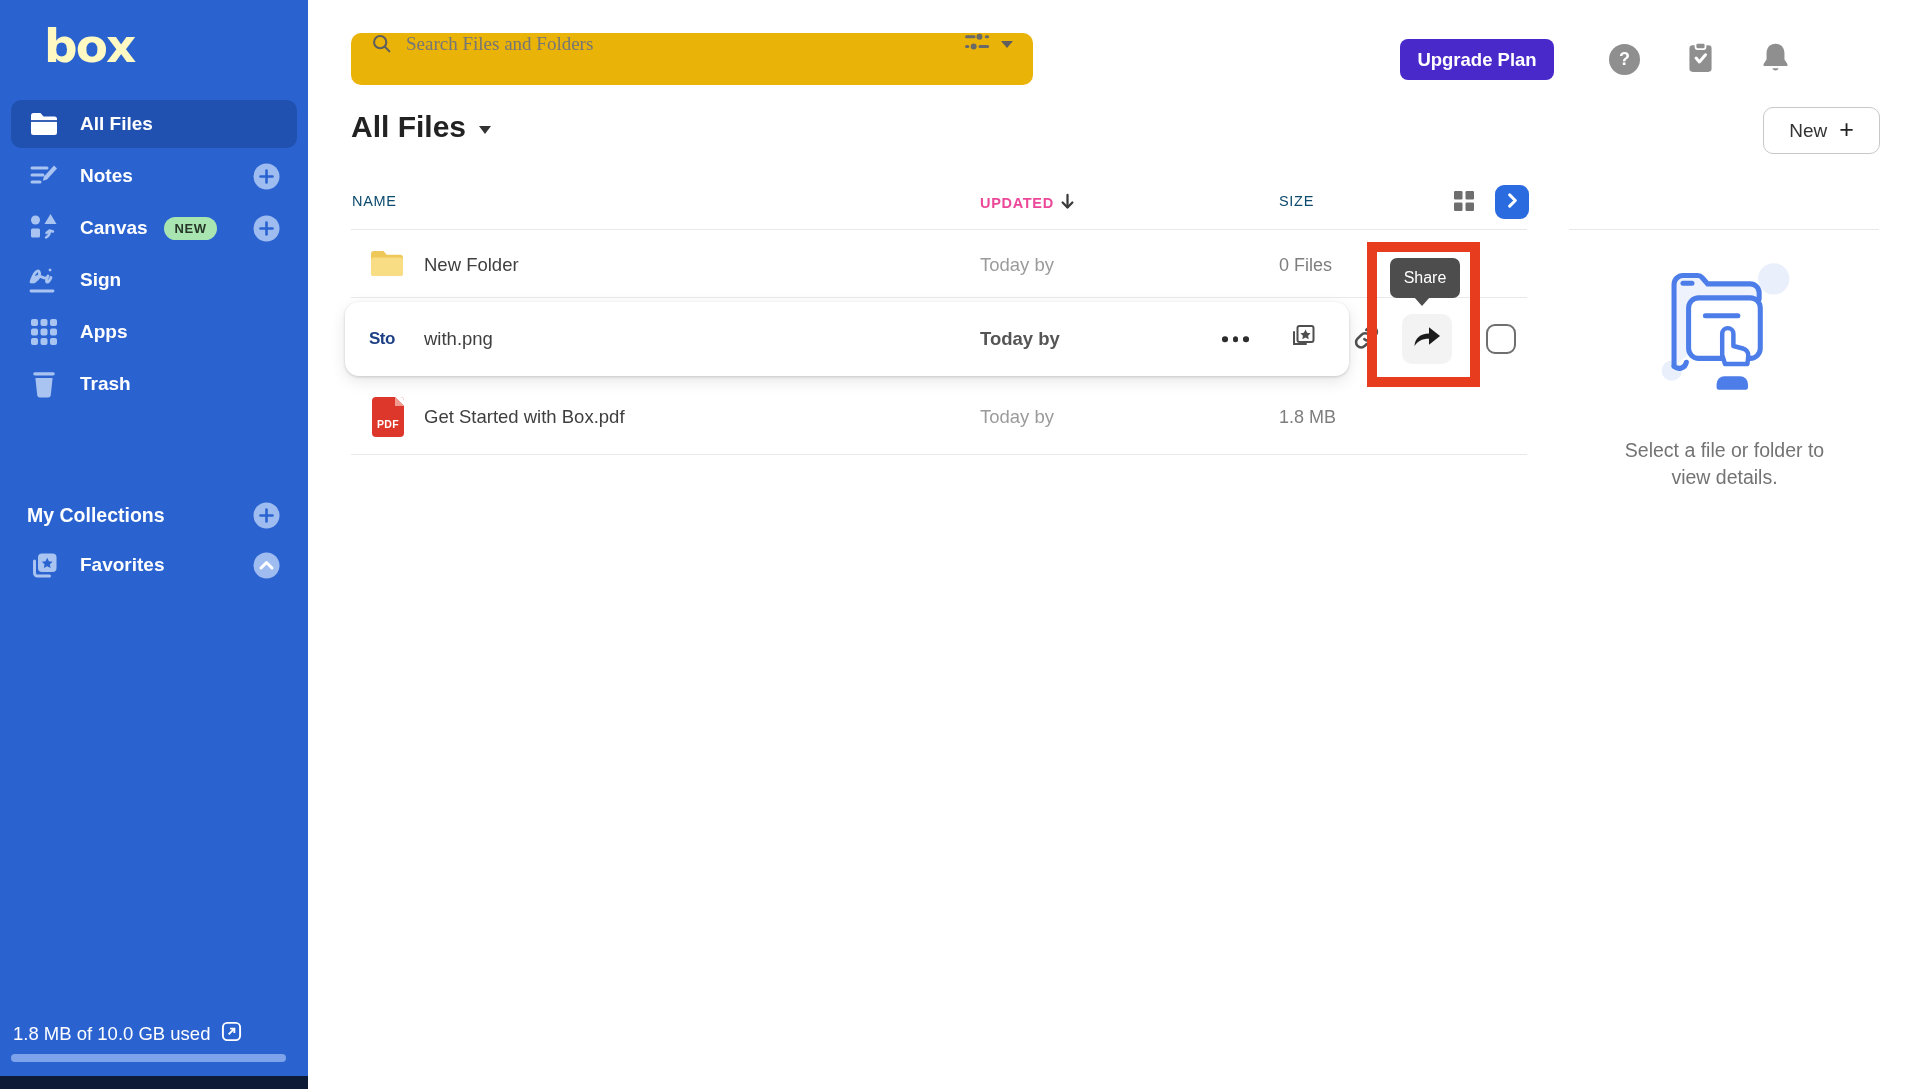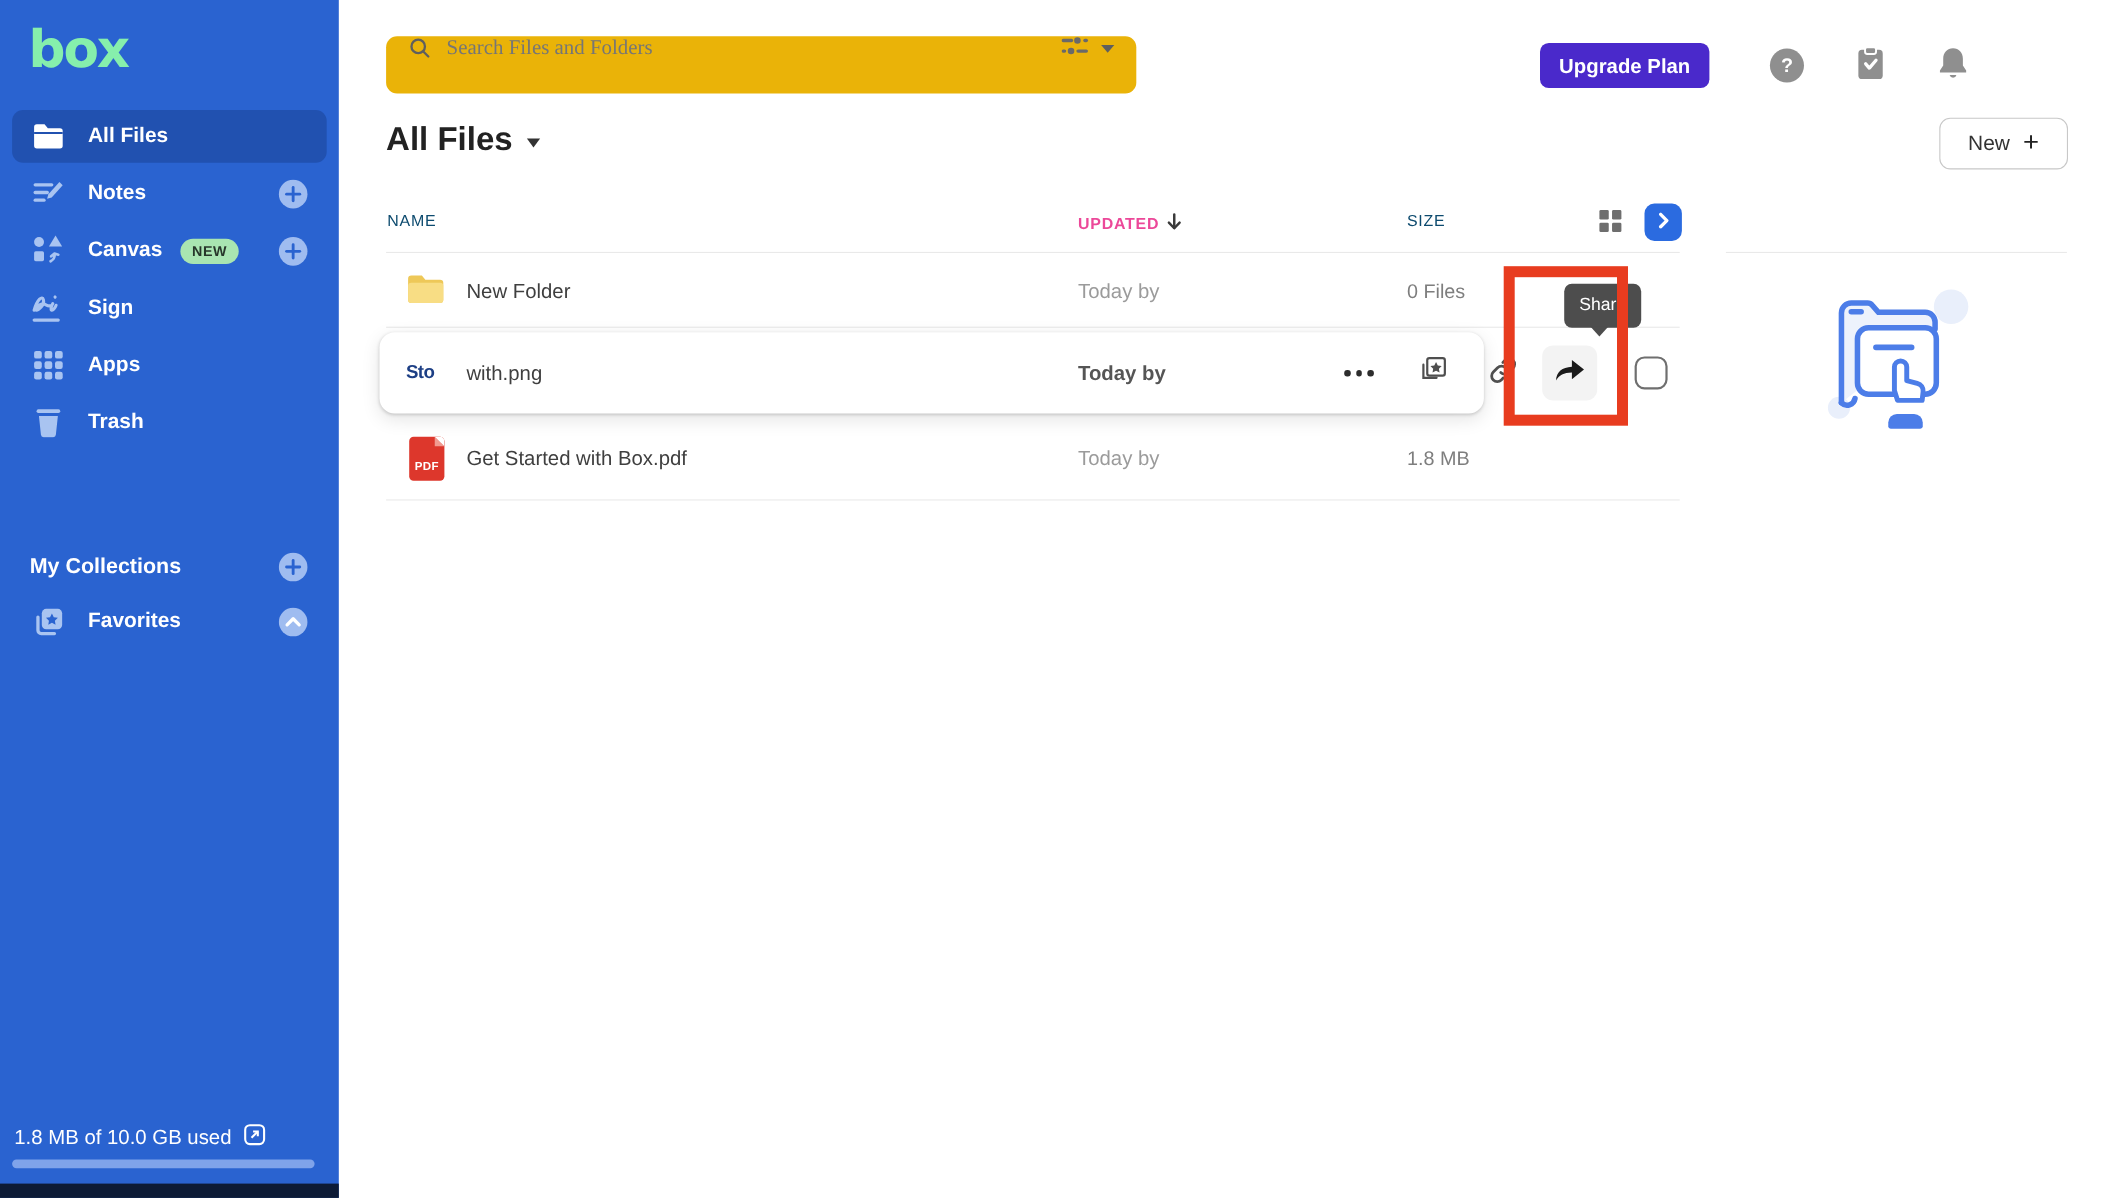--- a/index.html
+++ b/index.html
@@ -1,21 +1,21 @@
 <!DOCTYPE html>
 <html><head>
 <meta charset="utf-8">
 <style>
   * { margin:0; padding:0; box-sizing:border-box; }
   html,body { width:1920px; height:1089px; font-family:"Liberation Sans","DejaVu Sans",sans-serif; background:#fff; }
   .stage { position:relative; width:1920px; height:1089px; overflow:hidden; background:#fff; }
 
   
   .sidebar { position:absolute; left:0; top:0; width:308px; height:1089px; background:#2a63d0; }
-  .logo { position:absolute; left:26px; top:18px; font-family:"DejaVu Sans",sans-serif; font-size:47px; font-weight:800; color:#86efac; letter-spacing:-2px; }
+  .logo { position:absolute; left:44px; top:18px; font-family:"DejaVu Sans",sans-serif; font-size:47px; font-weight:800; color:#fef9c3; letter-spacing:-2px; }
   .nav { position:absolute; top:100px; left:11px; right:11px; }
   .nav-item { position:relative; height:48px; border-radius:10px; display:flex; align-items:center; padding:0 17px; margin-bottom:4px; color:#fff; font-size:19px; font-weight:600; cursor:pointer; }
   .nav-item.selected { background:#2151b0; }
   .nav-icon { width:32px; height:32px; margin-right:20px; display:flex; align-items:center; justify-content:center; flex:0 0 32px; }
   .nav-label { flex:0 0 auto; }
   .nav-spacer { flex:1; }
   .badge-new { margin-left:16px; background:#a9e5b1; color:#27372a; font-size:13px; font-weight:700; letter-spacing:.5px; padding:4px 11px; border-radius:12px; }
   .plus-circle { width:27px; height:27px; flex:0 0 27px; }
   .collections-row { position:absolute; top:500px; left:27px; right:28px; height:30px; display:flex; align-items:center; color:#fff; font-size:19.5px; font-weight:700; }
   .fav-item { position:absolute; top:541px; left:11px; right:11px; height:48px; display:flex; align-items:center; padding:0 17px; color:#fff; font-size:19px; font-weight:600; border-radius:10px; cursor:pointer; }
@@ -62,21 +62,21 @@
   .share-hover-bg { width:50px; height:50px; background:#f3f3f3; border-radius:10px; display:flex; align-items:center; justify-content:center; cursor:pointer; }
   .row-checkbox { width:30px; height:30px; border:2px solid #6f6f6f; border-radius:9px; background:#fff; cursor:pointer; }
   .action-icon { cursor:pointer; }
 
   .pdf-chip { width:32px; height:40px; background:#dd372c; border-radius:4px; position:relative; display:flex; align-items:flex-end; justify-content:center; padding-bottom:7px; }
   .pdf-chip::after { content:""; position:absolute; top:0; right:0; border-left:9px solid #ef8377; border-top:9px solid #fff; border-radius:0 4px 0 0; width:0; height:0; border-left-color:#f19a90; }
   .pdf-chip span { color:#fff; font-size:10.5px; font-weight:800; letter-spacing:.3px;text-align:right; }
 
   
   .anno-rect { position:absolute; left:1367px; top:242px; width:113px; height:145px; border:10px solid #e83c1f; z-index:6; pointer-events:none; }
-  .tooltip { position:absolute; left:1390px; top:258px; width:70px; height:40px; background:#4d4d4d; color:#fff; border-radius:7px; display:flex; align-items:center; justify-content:center; font-size:16px; z-index:5;margin-left:32px; }
+  .tooltip { position:absolute; left:1390px; top:258px; width:70px; height:40px; background:#4d4d4d; color:#fff; border-radius:7px; display:flex; align-items:center; justify-content:center; font-size:16px; z-index:5; }
   .tooltip::after { content:""; position:absolute; left:24px; bottom:-8px; border-left:8px solid transparent; border-right:8px solid transparent; border-top:9px solid #4d4d4d; }
 
   
   .details-illus { position:absolute; left:1655px; top:252px; }
   .details-text { position:absolute; left:1569px; top:437px; width:311px; text-align:center; color:#737373; font-size:19.5px; line-height:27px; }
 </style>
 </head>
 <body>
 
 <div class="stage">
@@ -373,14 +373,18 @@
       <circle cx="15" cy="98" r="9" fill="#e9effb"></circle>
       <path d="M17 94 V21 a8 8 0 0 1 8-8 h13 a5 5 0 0 1 4 1.8 l5 5.7 h38 a8 8 0 0 1 8 8 v5.5" fill="#edf2fc" stroke="#4c7de8" stroke-width="4.5" stroke-linecap="round"></path>
       <path d="M17 94 a6.5 6.5 0 0 0 11 -3.5" fill="none" stroke="#4c7de8" stroke-width="4.5" stroke-linecap="round"></path>
       <line x1="25" y1="20" x2="33" y2="20" stroke="#4c7de8" stroke-width="4.5" stroke-linecap="round"></line>
       <rect x="30" y="33" width="64" height="54" rx="9" fill="#ffffff" stroke="#4c7de8" stroke-width="4.5"></rect>
       <line x1="45" y1="49" x2="74" y2="49" stroke="#4c7de8" stroke-width="4.5" stroke-linecap="round"></line>
       <path d="M60 84 v-19 a5 5 0 0 1 10 0 v11 l8.5 2.2 a6.5 6.5 0 0 1 4.8 6.9 l-.8 6.9 h-20z" fill="#fff" stroke="#4c7de8" stroke-width="4" stroke-linejoin="round"></path>
       <path d="M55 110 a7 7 0 0 1 7-7 h14 a7 7 0 0 1 7 7 v3 a2 2 0 0 1-2 2 h-24 a2 2 0 0 1-2-2z" fill="#4c7de8"></path>
     </svg>
   </div>
+  <div class="details-text">
+    <div>Select a file or folder to</div>
+    <div>view details.</div>
+  </div>
 
 </div>
 
 </body></html>

